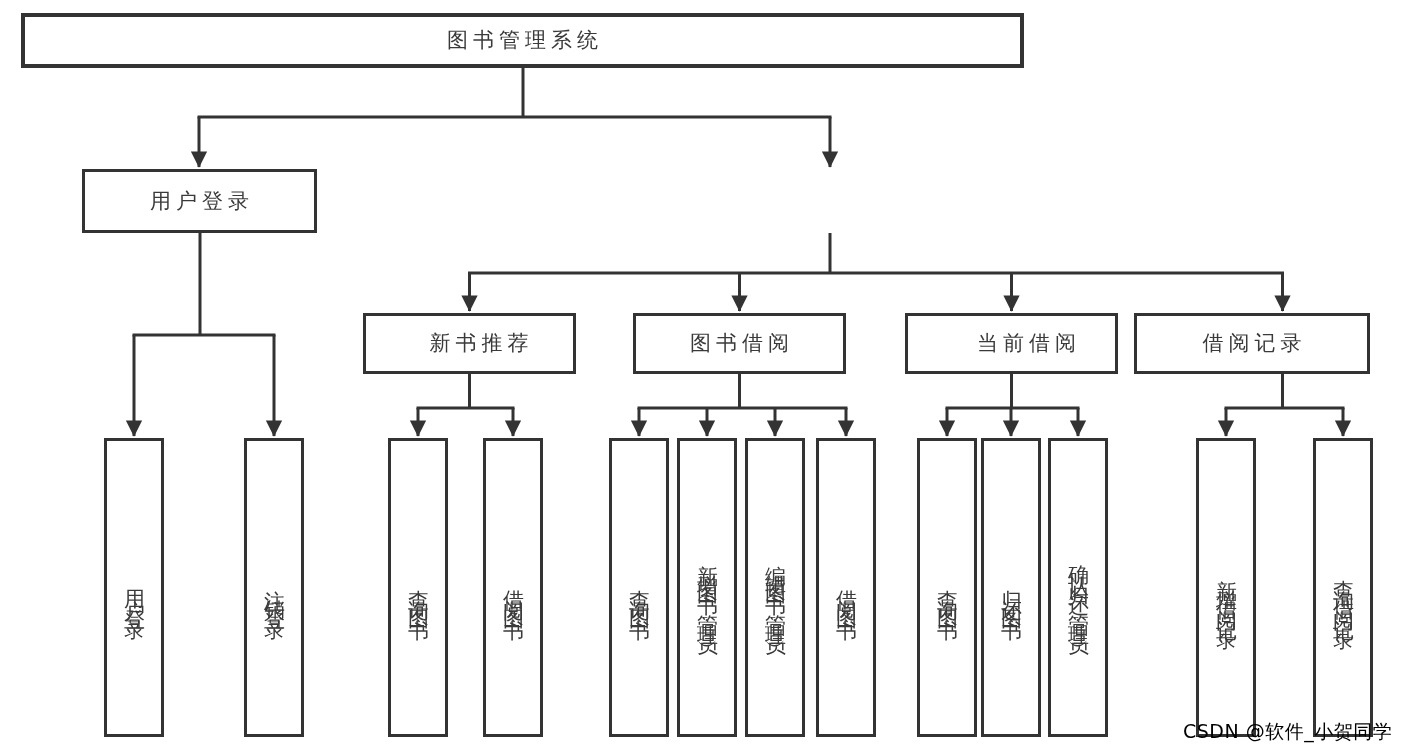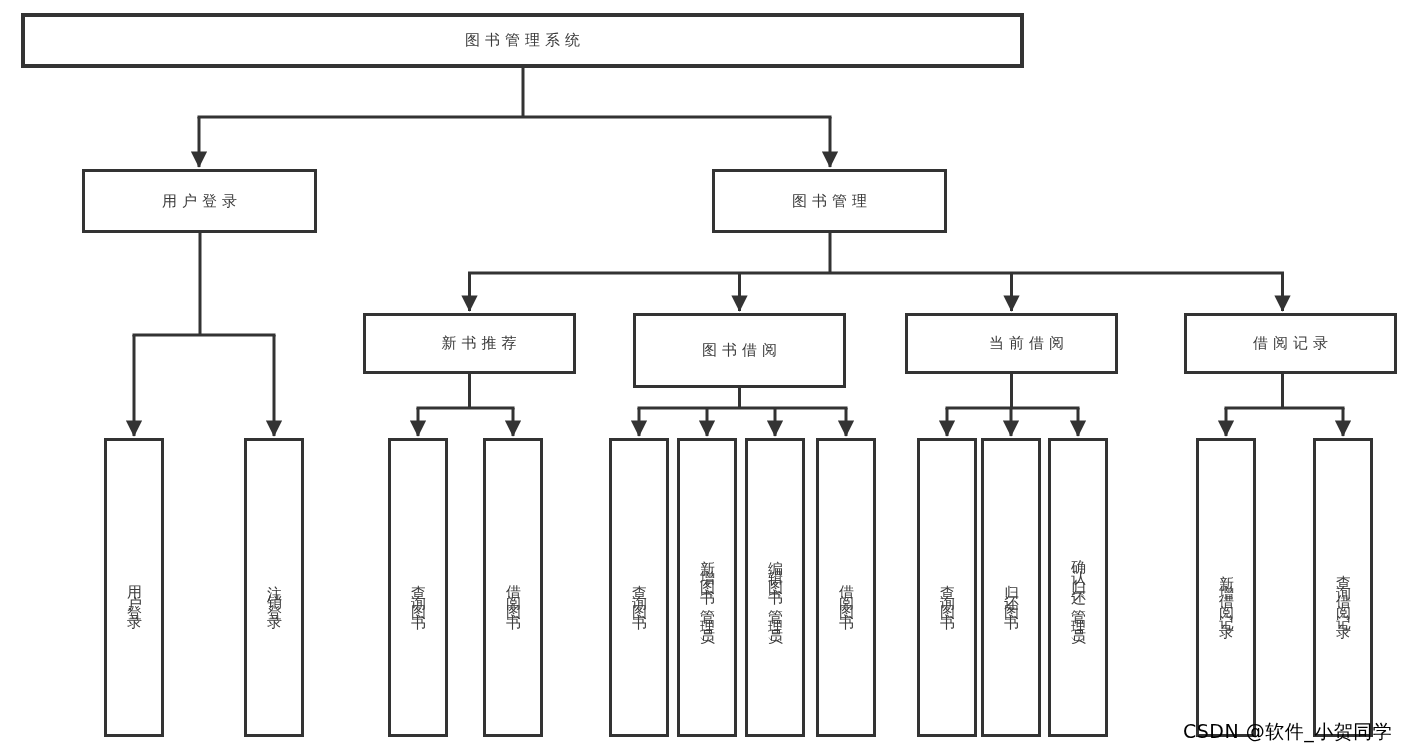--- a/index.html
+++ b/index.html
@@ -19,21 +19,21 @@
   .node {
     position: absolute;
     box-sizing: border-box;
     background: #ffffff;
     border: 3px solid #333333;
     color: #3a3a3a;
     display: flex;
     align-items: center;
     justify-content: center;
     z-index: 1;
-    font-size: 15px;
+    font-size: 21px;
     line-height: 1;
   }
   .h-node { letter-spacing: 5px; padding-left: 5px; }
   .root-node { border-width: 4px; }
   .v-node {
     writing-mode: vertical-rl;
     text-orientation: mixed;
     letter-spacing: 10px;
     padding-top: 10px;
   }
@@ -99,26 +99,25 @@
       <path d="M1282.5 374 V408"></path>
       <path d="M1224.5 408 H1344.5"></path>
       <path d="M1226 408 V436" marker-end="url(#arw)"></path>
       <path d="M1343 408 V436" marker-end="url(#arw)"></path>
     </g>
   </svg>
 
   <div class="node h-node root-node" style="left:21px; top:13px; width:1003px; height:55px;">图书管理系统</div>
 
   <div class="node h-node" style="left:82px; top:169px; width:235px; height:64px;">用户登录</div>
-  <div class="node h-node" style="left:712px; top:169px; width:235px; height:64px;">图书管理</div>
 
   <div class="node h-node" style="left:363px; top:313px; width:213px; height:61px;padding-left:24px;">新书推荐</div>
-  <div class="node h-node" style="left:633px; top:313px; width:213px; height:75px;">图书借阅</div>
+  <div class="node h-node" style="left:633px; top:313px; width:213px; height:61px;">图书借阅</div>
   <div class="node h-node" style="left:905px; top:313px; width:213px; height:61px;padding-left:35px;">当前借阅</div>
-  <div class="node h-node" style="left:1184px; top:313px; width:213px; height:61px;">借阅记录</div>
+  <div class="node h-node" style="left:1134px; top:313px; width:236px; height:61px;">借阅记录</div>
 
   <div class="node v-node" style="left:104px; top:438px; width:60px; height:299px;">用户登录</div>
   <div class="node v-node" style="left:244px; top:438px; width:60px; height:299px;">注销登录</div>
 
   <div class="node v-node" style="left:388px; top:438px; width:60px; height:299px;">查询图书</div>
   <div class="node v-node" style="left:483px; top:438px; width:60px; height:299px;">借阅图书</div>
 
   <div class="node v-node" style="left:609px; top:438px; width:60px; height:299px;">查询图书</div>
   <div class="node v-node" style="left:677px; top:438px; width:60px; height:299px;">新增图书（管理员）</div>
   <div class="node v-node" style="left:745px; top:438px; width:60px; height:299px;">编辑图书（管理员）</div>

